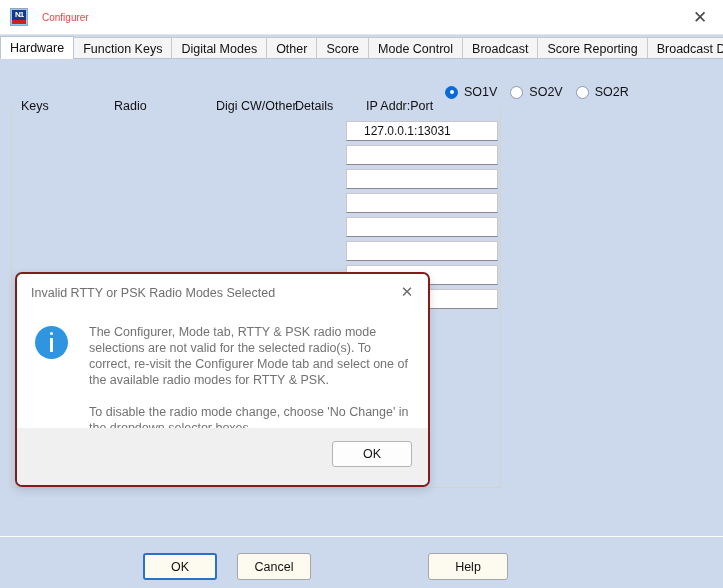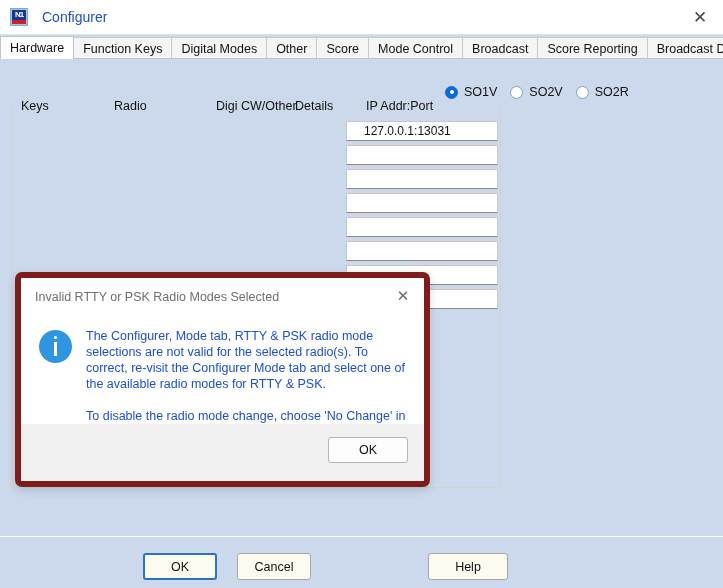--- a/index.html
+++ b/index.html
@@ -48,22 +48,22 @@
     line-height: 10px;
     letter-spacing: -1px;
   }
   .title-icon .n2 {
     position: absolute; left: 1px; top: 11px;
     width: 14px; height: 4px;
     background: #cf1f26;
   }
   .title-text {
     margin-left: 14px;
-    font-size: 14px;
-    color: #1d4ed8;
+    font-size: 10px;
+    color: #ef4444;
     font-family: "Liberation Sans", sans-serif;
   }
   .title-close {
     position: absolute;
     right: 0; top: 0;
     width: 46px; height: 34px;
     display: flex;
     align-items: center;
     justify-content: center;
     color: #4a4a4a;
@@ -223,21 +223,21 @@
   .btn-ok     { left: 143px; top: 553px; width: 74px; border: 2px solid #2a72c4; }
   .btn-cancel { left: 237px; top: 553px; width: 74px; }
   .btn-help   { left: 428px; top: 553px; width: 80px; }
 
   
   .dialog {
     position: absolute;
     left: 15px; top: 272px;
     width: 415px; height: 215px;
     background: #ffffff;
-    border: 6px solid #7f1d1d;
+    border: 2px solid #7f1d1d;
     border-radius: 7px;
     box-sizing: border-box;
     box-shadow: 0 3px 9px rgba(60,70,90,0.20);
     overflow: hidden;
   }
   .dlg-header {
     position: absolute;
     left: 0; top: 0;
     width: 100%; height: 38px;
     display: flex;
@@ -287,23 +287,23 @@
     border-radius: 50%;
   }
   .dlg-icon::after {
     content: "";
     position: absolute;
     left: 15px; top: 12px;
     width: 3px; height: 14px;
     background: #ffffff;
   }
   .dlg-text {
-    margin-left: 14px;
-    font-size: 12.5px;
-    color: #1d4ed8;
+    margin-left: 21px;
+    font-size: 12.5px;
+    color: #737373;
     line-height: 16px;
   }
   .dlg-text p { margin: 0; }
   .dlg-text p.gap { margin-top: 16px; }
   .dlg-footer {
     position: absolute;
     left: 0; bottom: 0;
     width: 100%; height: 57px;
     background: #f0f0f0;
     box-sizing: border-box;

